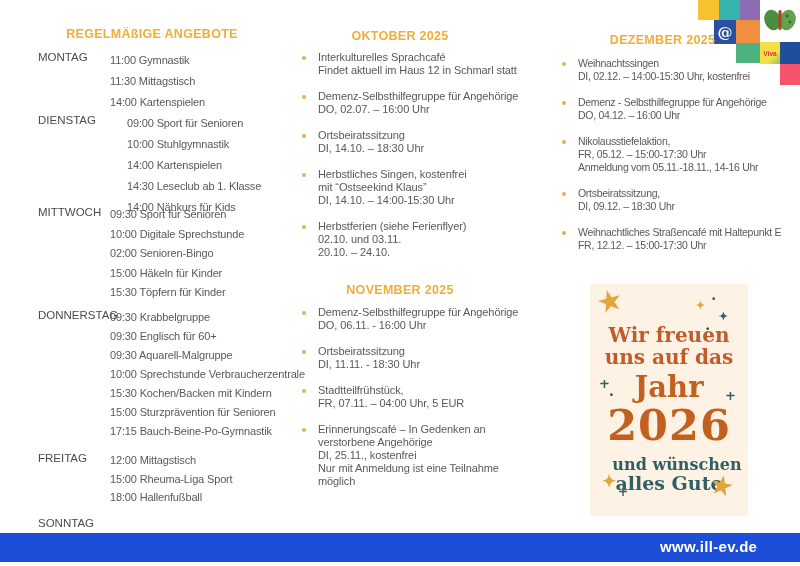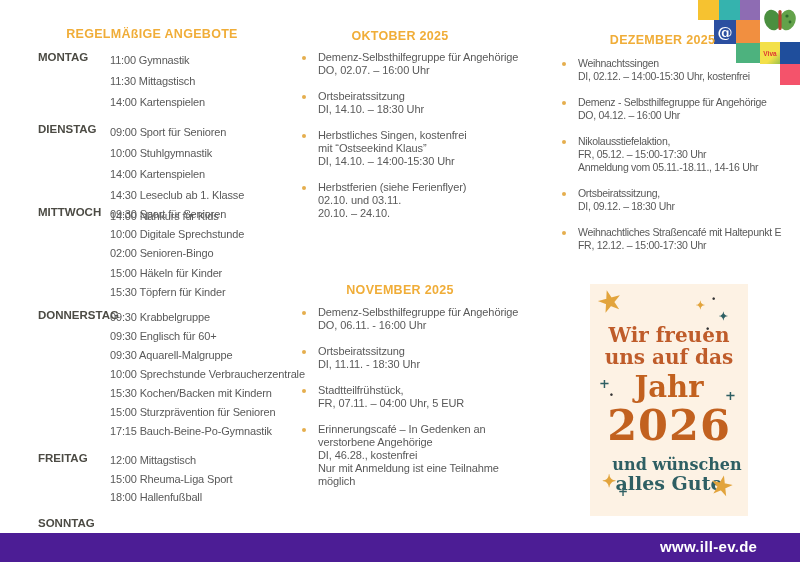--- a/index.html
+++ b/index.html
@@ -11,21 +11,21 @@
   .col-title {
     position:absolute; font-weight:bold; font-size:12.5px;
     color:#f0ad38; letter-spacing:.3px; text-align:center; white-space:nowrap;
   }
   .left-title { left:38px; top:27px; width:228px; }
   .oct-title  { left:300px; top:29px; width:200px; }
   .nov-title  { left:300px; top:283px; width:200px; }
   .dec-title  { left:560px; top:33px; width:205px; }
 
   .day-group { position:absolute; left:38px; display:flex; }
-  .day-label { width:72px; font-weight:bold; font-size:11.5px; color:#4c4b44; padding-top:1px; white-space:nowrap; }
+  .day-label { width:72px; font-weight:normal; font-size:11.5px; color:#4c4b44; padding-top:1px; white-space:nowrap; }
   .day-items { width:215px; }
   .day-item  { font-size:11px; letter-spacing:-.15px; color:#595959; white-space:nowrap; }
   .lh21 .day-item { line-height:21px; }
   .lh195 .day-item { line-height:19.5px; }
   .lh19 .day-item { line-height:19px; }
   .lh185 .day-item { line-height:18.5px; }
   .lh18 .day-item { line-height:18px; }
 
   .events { position:absolute; }
   .oct-events { left:300px; top:51px;  width:228px; }
@@ -55,21 +55,21 @@
   .promo-l2 { font-size:20px; line-height:23px; color:#bf5c2a; }
   .promo-l3 { font-size:29px; line-height:33px; color:#c2611f; margin-top:2px; }
   .promo-l4 { font-size:43px; line-height:42px; color:#c2611f; letter-spacing:1px; }
   .promo-l5 { font-size:16px; line-height:19px; color:#2e5f63; margin-top:9px;padding-left:16px; }
   .promo-l6 { font-size:19px; line-height:19px; color:#2e5f63; }
   .deco { position:absolute; line-height:1; }
   .gold { color:#e2a43c; }
   .teal { color:#2e5f63; }
   .dark { color:#333; }
 
-  .footer-bar { position:absolute; left:0; top:533px; width:800px; height:29px; background:#4c1d95; }
+  .footer-bar { position:absolute; left:0; top:533px; width:800px; height:29px; background:#1d4ed8; }
   .footer-url {
     position:absolute; left:660px; top:5px; color:#ffffff;
     font-weight:bold; font-size:15px; letter-spacing:.3px; white-space:nowrap;
   }
 </style>
 </head>
 <body>
 
 <div>
   <div class="sq" style="left:698px; top:0; width:21px; height:20px; background:#f6c230;"></div>
@@ -102,21 +102,21 @@
 
 <div class="day-group lh21" style="top:50px;">
   <div class="day-label">MONTAG</div>
   <div class="day-items">
     <div class="day-item">11:00 Gymnastik</div>
     <div class="day-item">11:30 Mittagstisch</div>
     <div class="day-item">14:00 Kartenspielen</div>
   </div>
 </div>
 
-<div class="day-group lh21" style="top:122px;">
+<div class="day-group lh21" style="top:113px;gap:17px;">
   <div class="day-label">DIENSTAG</div>
   <div class="day-items">
     <div class="day-item">09:00 Sport für Senioren</div>
     <div class="day-item">10:00 Stuhlgymnastik</div>
     <div class="day-item">14:00 Kartenspielen</div>
     <div class="day-item">14:30 Leseclub ab 1. Klasse</div>
     <div class="day-item">14:00 Nähkurs für Kids</div>
   </div>
 </div>
 
@@ -155,20 +155,27 @@
 
 <div class="day-group lh18" style="top:516px;">
   <div class="day-label">SONNTAG</div>
 </div>
 
 <div class="col-title oct-title">OKTOBER 2025</div>
 <div class="events oct-events">
   <div class="event">
     <span class="bullet"></span>
     <div>
+      <div class="event-line">Interkulturelles Sprachcafé</div>
+      <div class="event-line">Findet aktuell im Haus 12 in Schmarl statt</div>
+    </div>
+  </div>
+  <div class="event">
+    <span class="bullet"></span>
+    <div>
       <div class="event-line">Demenz-Selbsthilfegruppe für Angehörige</div>
       <div class="event-line">DO, 02.07. – 16:00 Uhr</div>
     </div>
   </div>
   <div class="event">
     <span class="bullet"></span>
     <div>
       <div class="event-line">Ortsbeiratssitzung</div>
       <div class="event-line">DI, 14.10. – 18:30 Uhr</div>
     </div>
@@ -212,21 +219,21 @@
     <div>
       <div class="event-line">Stadtteilfrühstück,</div>
       <div class="event-line">FR, 07.11. – 04:00 Uhr, 5 EUR</div>
     </div>
   </div>
   <div class="event">
     <span class="bullet"></span>
     <div>
       <div class="event-line">Erinnerungscafé – In Gedenken an</div>
       <div class="event-line">verstorbene Angehörige</div>
-      <div class="event-line">DI, 46.28., kostenfrei</div>
+      <div class="event-line">DI, 25.11., kostenfrei</div>
       <div class="event-line">Nur mit Anmeldung ist eine Teilnahme</div>
       <div class="event-line">möglich</div>
     </div>
   </div>
 </div>
 
 <div class="col-title dec-title">DEZEMBER 2025</div>
 <div class="events dec-events">
   <div class="event">
     <span class="bullet"></span>

